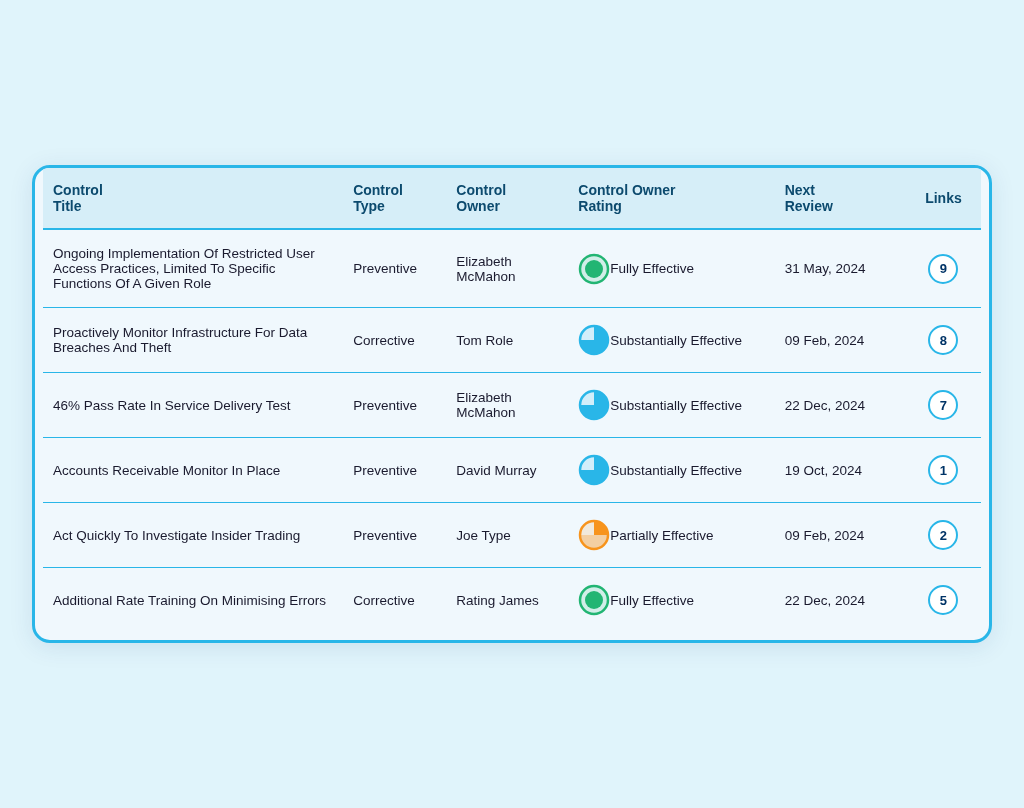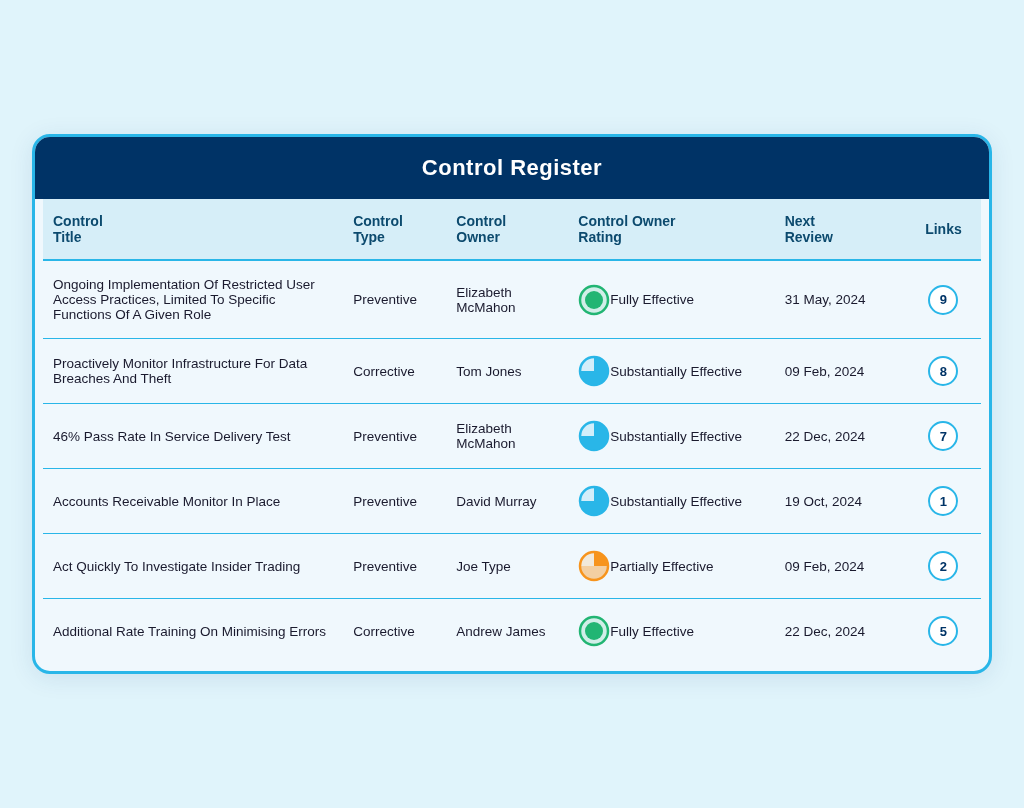--- a/index.html
+++ b/index.html
@@ -86,23 +86,20 @@
       font-weight: bold;
       font-size: 13px;
       background: #fff;
     }
     th.col-links { text-align: center; }
   </style>
 </head>
 <body>
 
 <div class="card">
-  <div class="card-header">
-    <span class="card-header-title">Control Register</span>
-  </div>
   <div class="table-wrapper">
     <table>
       <thead>
         <tr>
           <th class="col-title">Control<br>Title</th>
           <th class="col-type">Control<br>Type</th>
           <th class="col-owner">Control<br>Owner</th>
           <th class="col-rating">Control Owner<br>Rating</th>
           <th class="col-review">Next<br>Review</th>
           <th class="col-links">Links</th>
@@ -122,21 +119,21 @@
     </svg></span>
                 <span>Fully Effective</span>
               </div>
             </td>
             <td class="col-review">31 May, 2024</td>
             <td class="col-links"><span class="badge-circle">9</span></td>
           </tr>
           <tr>
             <td class="col-title">Proactively Monitor Infrastructure For Data Breaches And Theft</td>
             <td class="col-type">Corrective</td>
-            <td class="col-owner">Tom Jones</td>
+            <td class="col-owner">Tom Role</td>
             <td class="col-rating">
               <div class="rating-cell">
                 <span class="rating-icon"><svg width="32" height="32" viewBox="0 0 32 32">
       <circle cx="16" cy="16" r="14" fill="#29b6e8" opacity="0.15"></circle>
       <circle cx="16" cy="16" r="14" fill="none" stroke="#29b6e8" stroke-width="2.5"></circle>
       <path d="M16 16 L16 2 A14 14 0 1 1 2 16 Z" fill="#29b6e8"></path>
     </svg></span>
                 <span>Substantially Effective</span>
               </div>
             </td>
@@ -191,21 +188,21 @@
     </svg></span>
                 <span>Partially Effective</span>
               </div>
             </td>
             <td class="col-review">09 Feb, 2024</td>
             <td class="col-links"><span class="badge-circle">2</span></td>
           </tr>
           <tr>
             <td class="col-title">Additional Rate Training On Minimising Errors</td>
             <td class="col-type">Corrective</td>
-            <td class="col-owner">Andrew James</td>
+            <td class="col-owner">Rating James</td>
             <td class="col-rating">
               <div class="rating-cell">
                 <span class="rating-icon"><svg width="32" height="32" viewBox="0 0 32 32">
       <circle cx="16" cy="16" r="14" fill="#22b573" opacity="0.15"></circle>
       <circle cx="16" cy="16" r="14" fill="none" stroke="#22b573" stroke-width="2.5"></circle>
       <circle cx="16" cy="16" r="9" fill="#22b573"></circle>
     </svg></span>
                 <span>Fully Effective</span>
               </div>
             </td>

